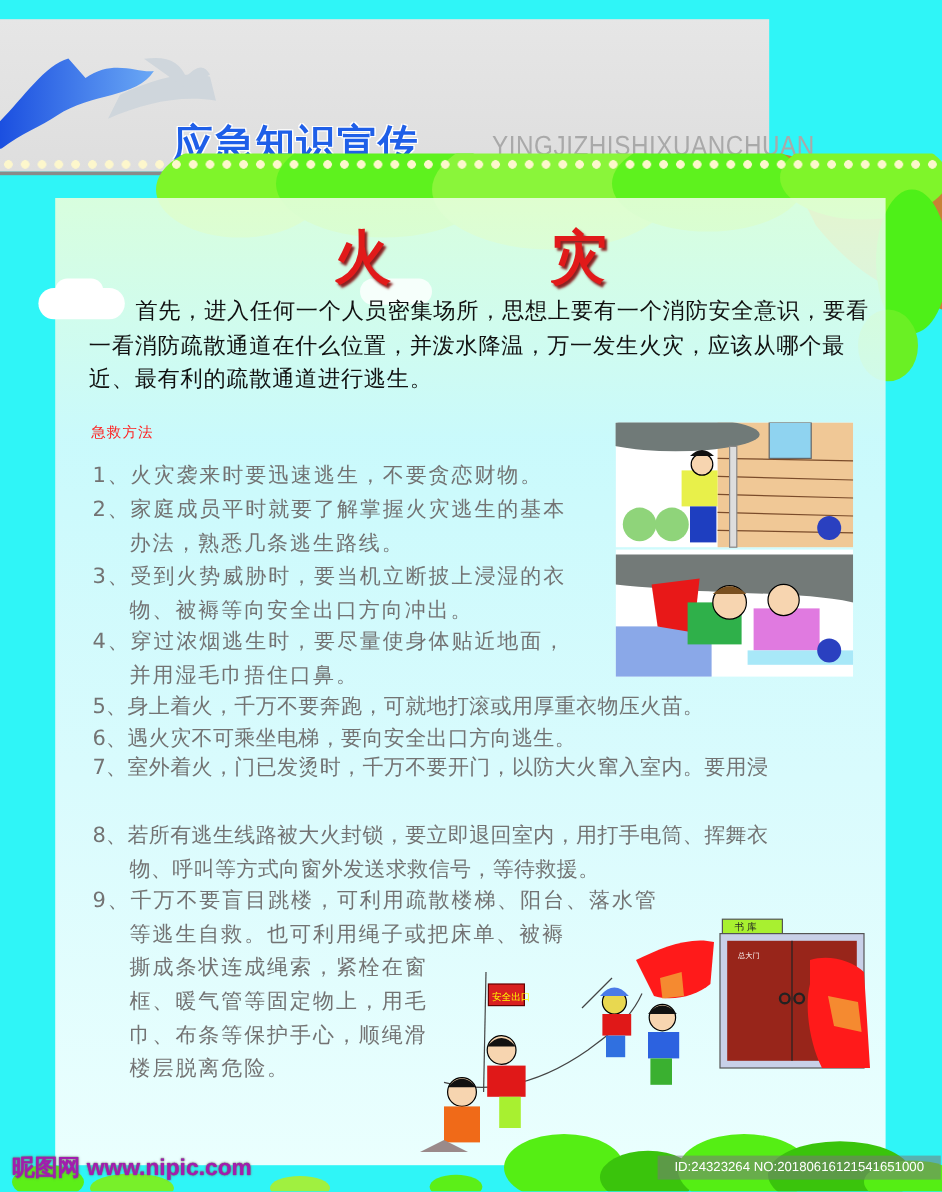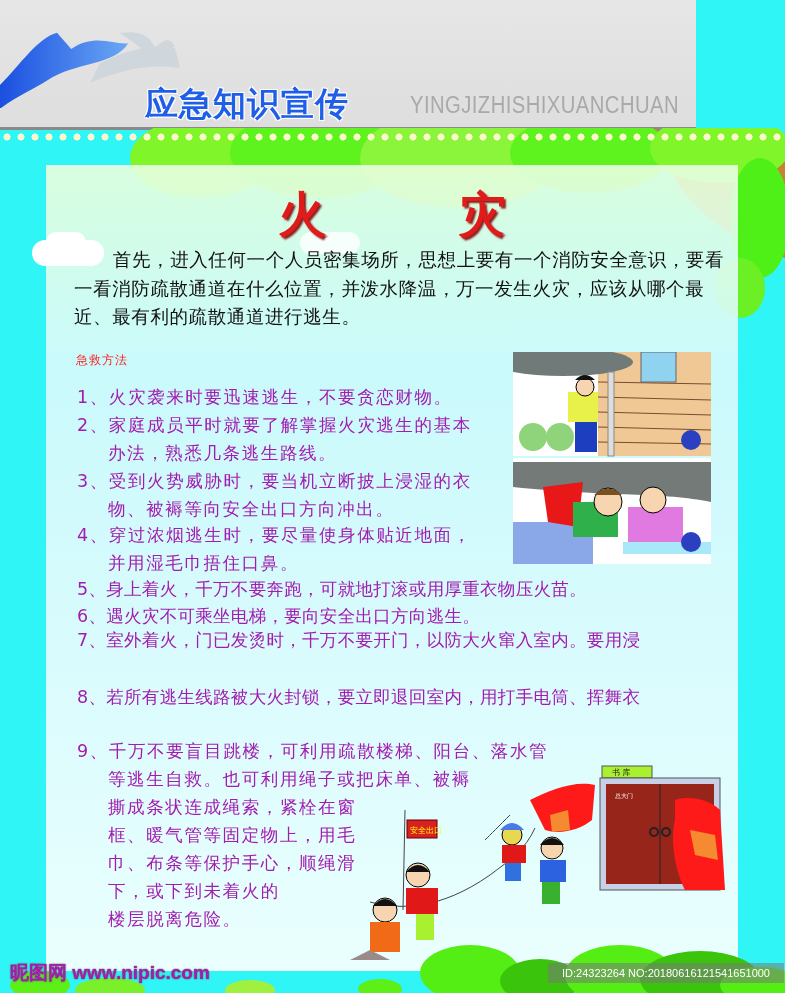--- a/index.html
+++ b/index.html
@@ -1,28 +1,28 @@
 <!DOCTYPE html>
 <html><head>
 <meta charset="utf-8">
 <style>
   html,body{margin:0;padding:0;}
   body{width:785px;height:993px;position:relative;overflow:hidden;background:#2ff5f7;font-family:"DejaVu Sans","Liberation Sans",sans-serif;}
-  .header{position:absolute;left:0;top:0;width:696px;height:127px;background:linear-gradient(#e6e6e6,#dedede);border-bottom:3px solid #8a8a8a;}
+  .header{position:absolute;left:0;top:16px;width:641px;height:127px;background:linear-gradient(#e6e6e6,#dedede);border-bottom:3px solid #8a8a8a;}
   .swoosh{position:absolute;}
   .hdr-title{position:absolute;left:145px;top:82px;font-size:33px;font-weight:bold;color:#1f5fe8;letter-spacing:1px;text-shadow:1px 1px 0 #fff,-1px -1px 0 #fff,1px -1px 0 #fff,-1px 1px 0 #fff;font-family:"DejaVu Sans",sans-serif;}
   .hdr-sub{position:absolute;left:410px;top:92px;font-size:23px;color:#a9a9a9;font-family:"Liberation Sans",sans-serif;letter-spacing:0.5px;transform:scaleX(0.88);transform-origin:left;}
   .dots{position:absolute;left:0;top:130px;width:785px;height:14px;background-image:radial-gradient(circle,#fdf7cc 3.3px,transparent 3.8px);background-size:14px 14px;background-position:0 0;z-index:3;}
   .foliage{position:absolute;top:128px;left:120px;width:665px;height:190px;z-index:1;}
   .panel{position:absolute;left:46px;top:165px;width:692px;height:806px;background:linear-gradient(180deg,rgba(230,255,220,0.92) 0%,rgba(210,250,252,0.95) 25%,#d9fbfd 60%,#eafffe 100%);z-index:2;}
   .cloud{position:absolute;background:#fff;border-radius:50px;z-index:2;}
   .title{position:absolute;top:183px;font-size:48px;font-weight:bold;color:#e11a1a;text-shadow:2px 2px 2px #8a2020;z-index:4;}
   .intro{position:absolute;left:74px;top:246px;width:660px;font-size:18.5px;line-height:28.5px;color:#111;z-index:4;text-indent:2.1em;letter-spacing:0.6px;}
   .sec{position:absolute;left:76px;top:352px;font-size:12px;color:#ff2020;z-index:4;letter-spacing:1px;}
-  .item{position:absolute;left:77px;font-size:17.5px;line-height:28px;color:#a21caf;z-index:4;letter-spacing:1.6px;}
+  .item{position:absolute;left:77px;font-size:17.5px;line-height:28px;color:#737373;z-index:4;letter-spacing:1.6px;}
   .item .cont{padding-left:31px;display:block;}
   .illu1{position:absolute;left:513px;top:352px;width:198px;height:212px;z-index:4;}
   .illu2{position:absolute;left:340px;top:750px;width:395px;height:215px;z-index:4;}
   .bushes{position:absolute;left:0;top:945px;width:785px;height:48px;z-index:5;}
   .wm-left{position:absolute;left:10px;top:960px;font-size:19px;color:#a21caf;font-weight:bold;z-index:6;text-shadow:0 0 2px #777,0 0 1px #555;font-family:"Liberation Sans",sans-serif;}
   .wm-right{position:absolute;left:548px;top:963px;width:236px;height:20px;background:rgba(120,120,120,0.55);color:#fff;font-size:11px;line-height:20px;text-align:center;z-index:6;font-family:"Liberation Sans",sans-serif;}
 </style>
 </head>
 <body>
 
@@ -87,28 +87,28 @@
   <span>5、</span><span>身上着火，千万不要奔跑，可就地打滚或用厚重衣物压火苗。</span>
 </div>
 <div class="item" style="top:602px;letter-spacing:0.3px;">
   <span>6、</span><span>遇火灾不可乘坐电梯，要向安全出口方向逃生。</span>
 </div>
 <div class="item" style="top:626px;letter-spacing:0.3px;">
   <span>7、</span><span>室外着火，门已发烫时，千万不要开门，以防大火窜入室内。要用浸</span>
 </div>
 <div class="item" style="top:683px;letter-spacing:0.3px;">
   <span>8、</span><span>若所有逃生线路被大火封锁，要立即退回室内，用打手电筒、挥舞衣</span>
+  <span class="cont">物、呼叫等方式向窗外发送求救信号，等待救援。</span>
 </div>
 <div class="item" style="top:737px;">
   <span>9、</span><span>千万不要盲目跳楼，可利用疏散楼梯、阳台、落水管</span>
   <span class="cont">等逃生自救。也可利用绳子或把床单、被褥</span>
   <span class="cont">撕成条状连成绳索，紧栓在窗</span>
   <span class="cont">框、暖气管等固定物上，用毛</span>
   <span class="cont">巾、布条等保护手心，顺绳滑</span>
-  <span class="cont">下，或下到未着火的</span>
   <span class="cont">楼层脱离危险。</span>
 </div>
 
 <svg class="illu1" viewBox="0 0 198 212">
   <rect x="0" y="0" width="198" height="104" fill="#fff"></rect>
   <rect x="85" y="0" width="113" height="104" fill="#f0c896"></rect>
   <g stroke="#7a4b2a" stroke-width="1">
     <line x1="85" y1="30" x2="198" y2="32"></line>
       <line x1="85" y1="45" x2="198" y2="48"></line>
       <line x1="85" y1="60" x2="198" y2="63"></line>

